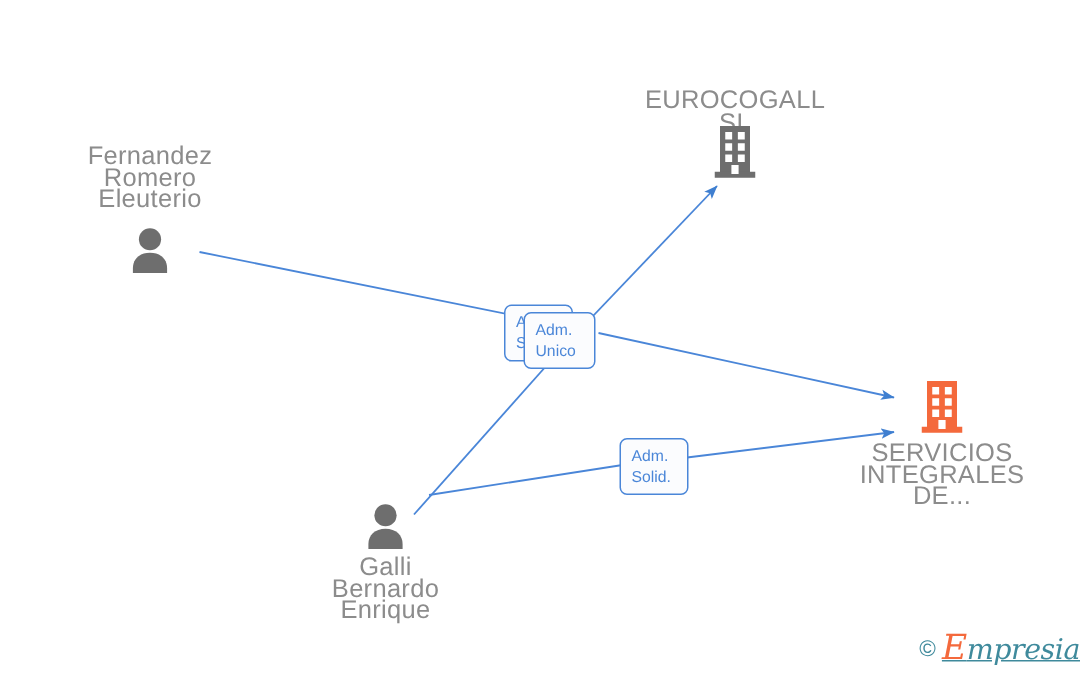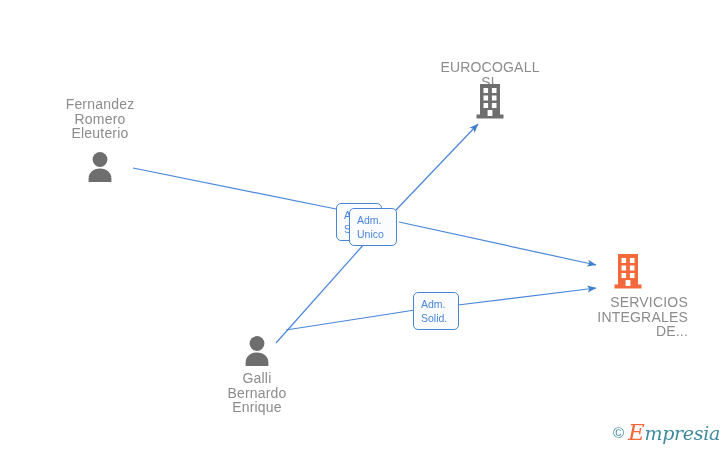--- a/index.html
+++ b/index.html
@@ -14,21 +14,21 @@
   #graph{
     position:absolute;left:0;top:0;width:728px;height:450px;
   }
   .node{position:absolute;}
 
   
   .node-label{
     position:absolute;
     text-align:center;
     color:#8c8c8c;
-    font-size:14px;
+    font-size:17px;
     line-height:14.5px;
     letter-spacing:.2px;
     white-space:pre-line;
     user-select:none;
   }
 
   
   .person-node{width:120px;}
   .person-icon{
     position:absolute;
@@ -71,20 +71,21 @@
     margin-right:4px;
     line-height:1;
   }
   #watermark .brand{
     font-family:"DejaVu Serif","Liberation Serif",serif;
     font-style:italic;
     font-size:19px;
     line-height:1;
     color:#3f8a9c;
     letter-spacing:-.3px;
+    text-decoration:underline;
   }
   #watermark .brand .lead{
     color:#f4693c;
     font-size:23px;
   }
 </style>
 </head>
 <body>
 
 <svg id="graph" viewBox="0 0 728 450" xmlns="http://www.w3.org/2000/svg">
@@ -163,21 +164,21 @@
         <rect x="10.5" y="5" width="4.6" height="5"></rect>
         <rect x="18.9" y="5" width="4.6" height="5"></rect>
         <rect x="10.5" y="12.5" width="4.6" height="5"></rect>
         <rect x="18.9" y="12.5" width="4.6" height="5"></rect>
         <rect x="10.5" y="20" width="4.6" height="5"></rect>
         <rect x="18.9" y="20" width="4.6" height="5"></rect>
         <rect x="14.6" y="27" width="4.8" height="6"></rect>
       </g>
     </svg>
   </span>
-  <div class="node-label" style="left:0;top:42px;width:120px;text-align:right;">SERVICIOS
+  <div class="node-label" style="left:0;top:42px;width:120px;">SERVICIOS
 INTEGRALES
 DE...</div>
 </div>
 
 <div class="rel-box" style="left:336px;top:203px;width:46px;height:38px;z-index:5;">Adm.
 Solid.</div>
 
 <div class="rel-box" style="left:349px;top:208px;width:48px;height:38px;z-index:6;">Adm.
 Unico</div>
 

